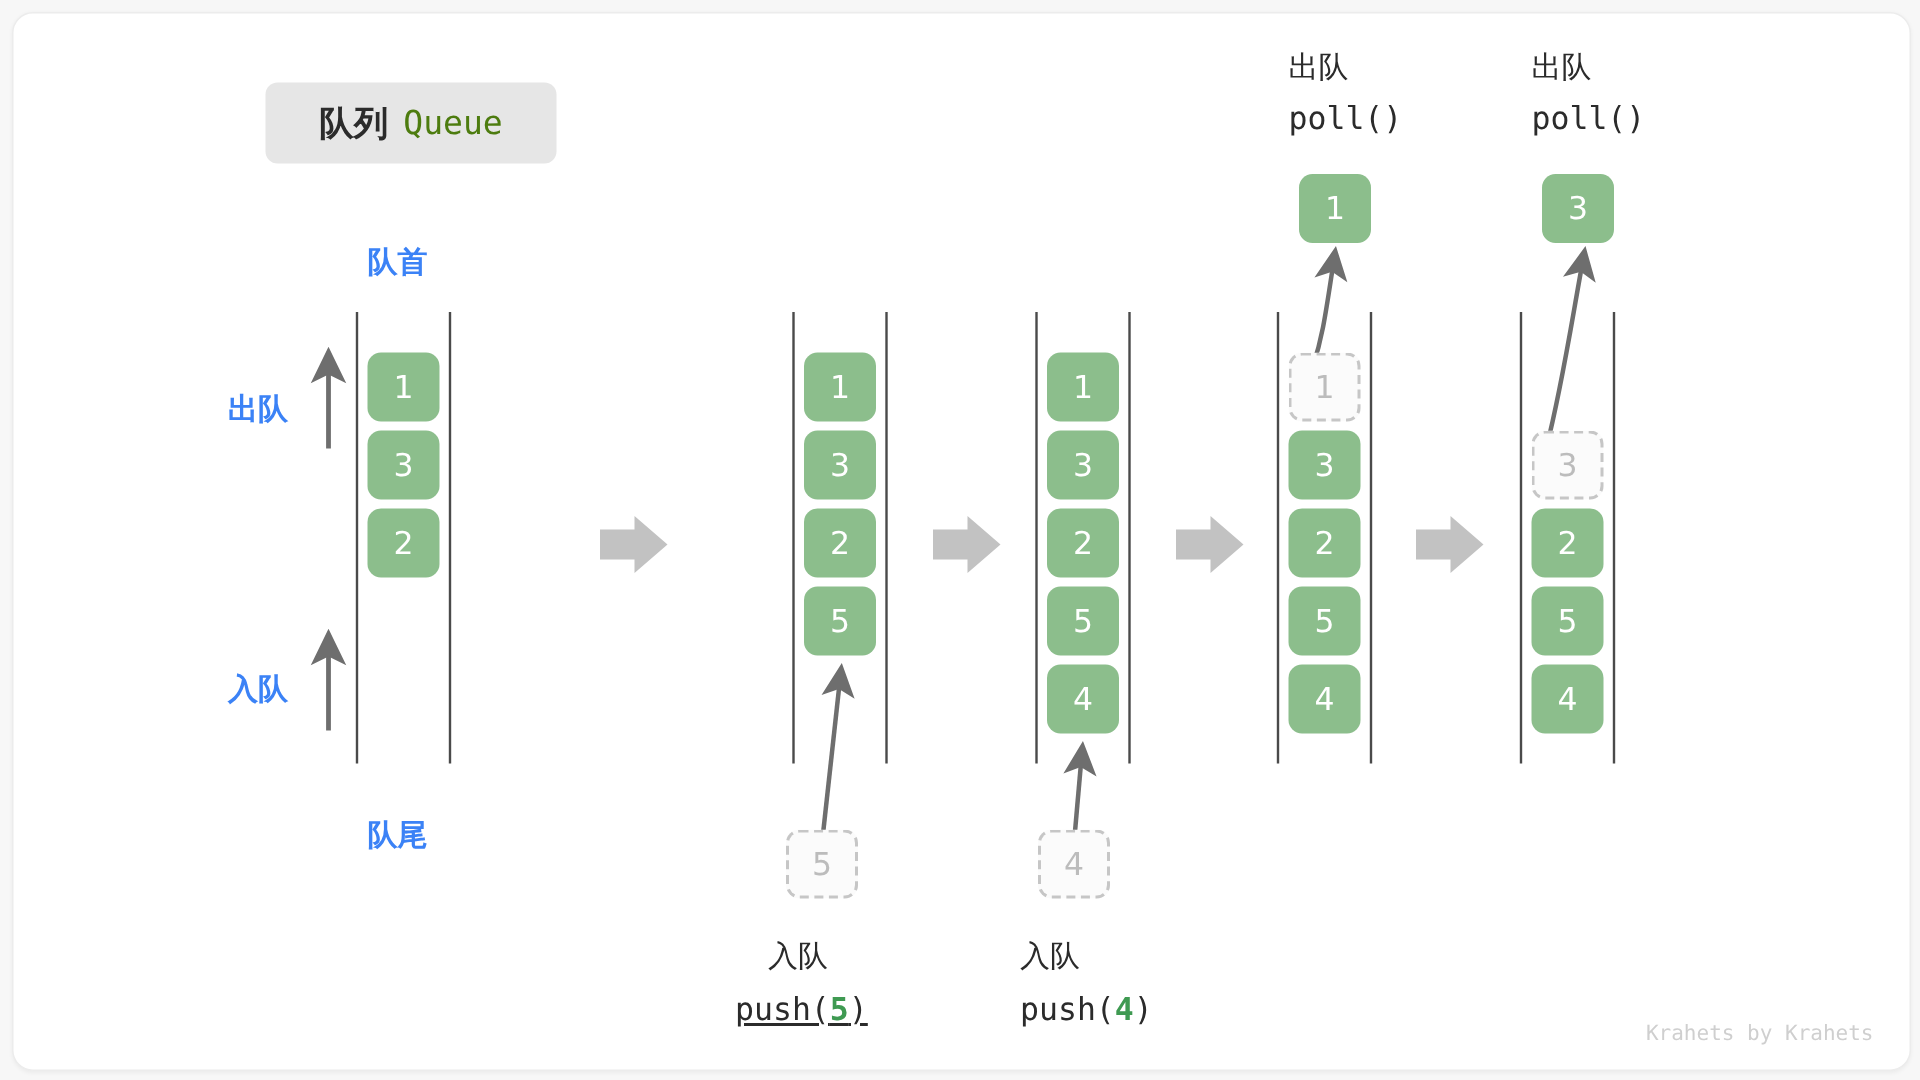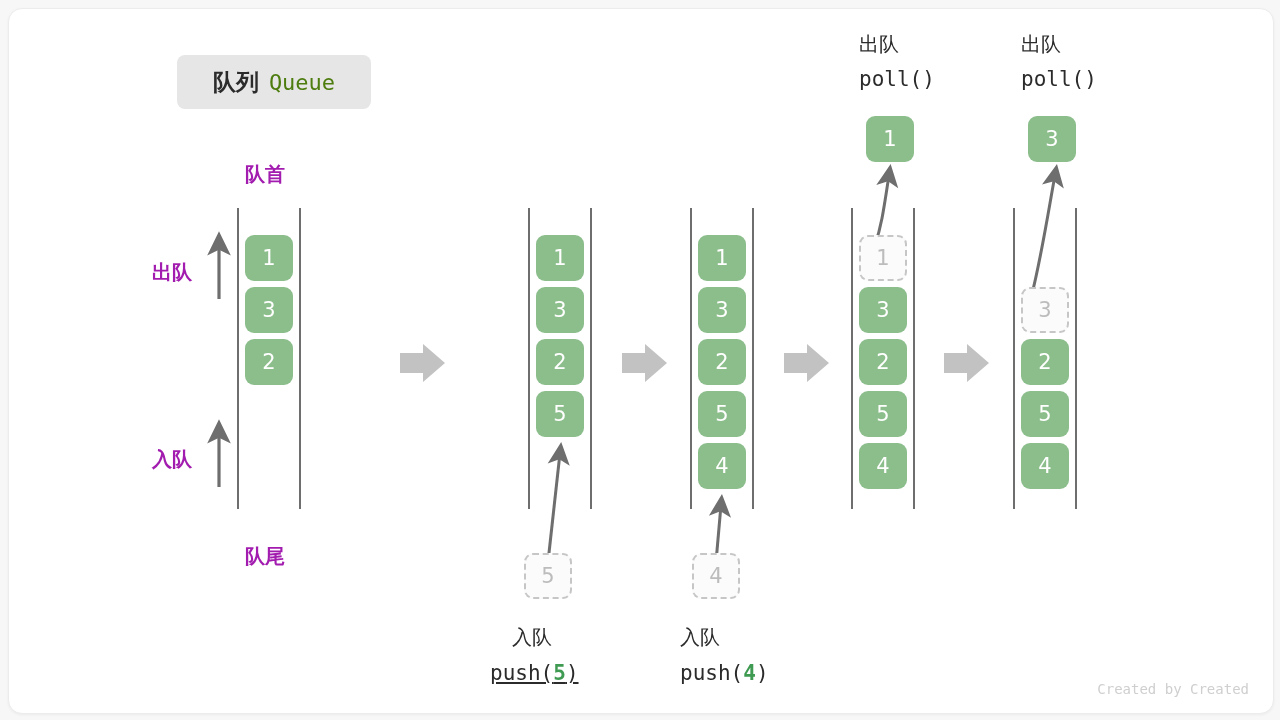--- a/index.html
+++ b/index.html
@@ -36,21 +36,21 @@
     font-size: 23px; font-weight: 700; color: #2b2b2b;
     font-family: "DejaVu Sans", "Liberation Sans", sans-serif;
   }
   #title-badge .en {
     font-size: 22px; color: #4d7c0f;
     font-family: "DejaVu Sans Mono", "Liberation Mono", monospace;
   }
 
   
   .cn-bold {
-    font-size: 20px; font-weight: 700; color: #a21caf;
+    font-size: 20px; font-weight: 700; color: #3b82f6;
     font-family: "DejaVu Sans", "Liberation Sans", sans-serif;
     white-space: nowrap;
   }
   .op-cn {
     font-size: 20px; color: #2b2b2b; font-weight: 400;
     font-family: "DejaVu Sans", "Liberation Sans", sans-serif;
     white-space: nowrap;
   }
   .op-code {
     font-size: 21px; color: #2b2b2b;
@@ -201,15 +201,15 @@
 
   <div class="abs op-cn" style="left:1012px; top:22px;">出队</div>
   <div class="abs op-code" style="left:1012px; top:58px;">poll()</div>
   <div class="abs cell pop" style="left:1019px; top:107px;">3</div>
 
   <div class="abs cell ghost" style="left:1012px; top:278px;">3</div>
   <div class="abs cell filled" style="left:1012px; top:330px;">2</div>
   <div class="abs cell filled" style="left:1012px; top:382px;">5</div>
   <div class="abs cell filled" style="left:1012px; top:434px;">4</div>
 
-  <div class="abs" id="credit">Created by Created</div>
+  <div class="abs" id="credit">Krahets by Krahets</div>
 
 </div>
 
 </body></html>

